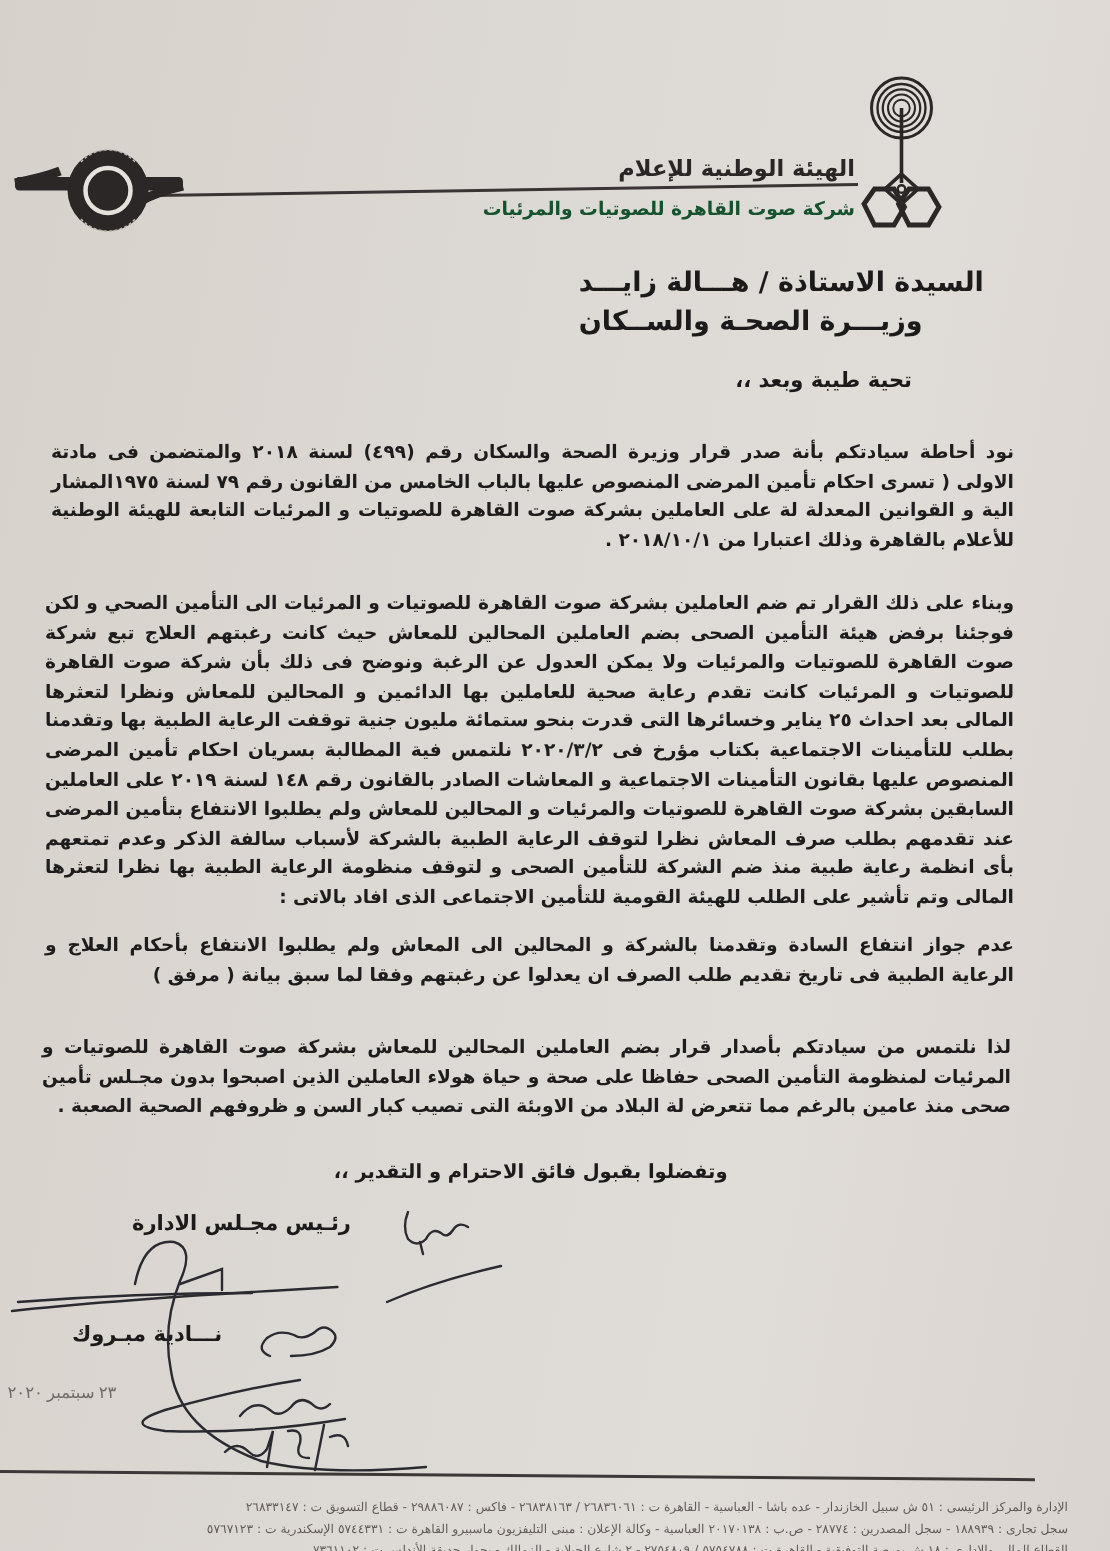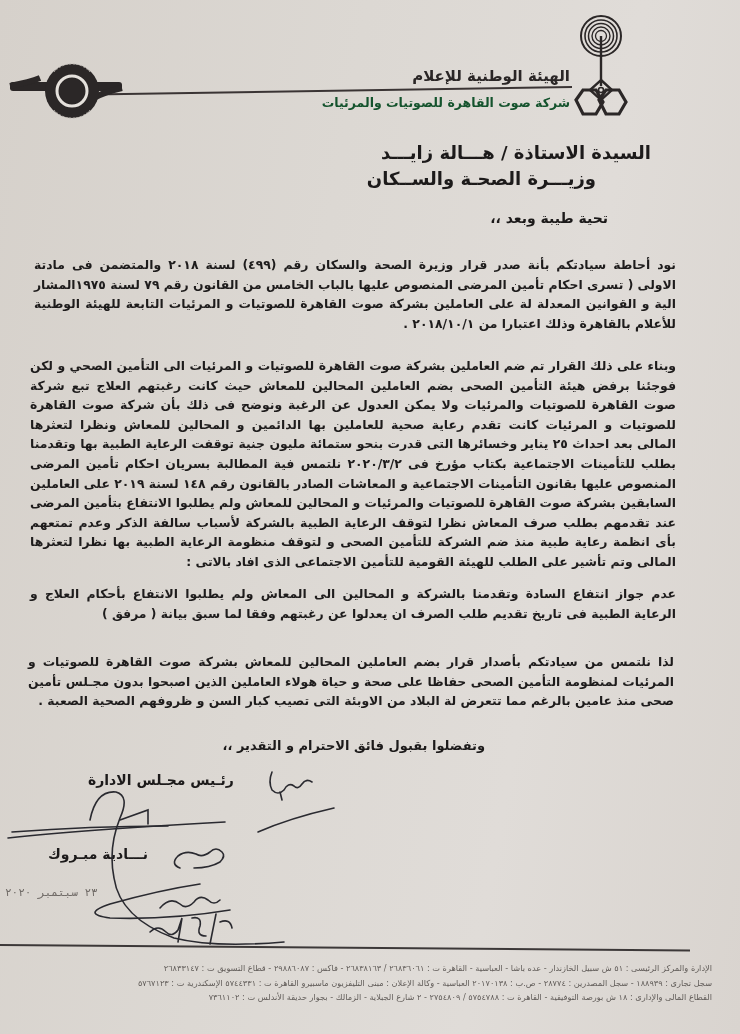--- a/index.html
+++ b/index.html
@@ -3,62 +3,62 @@
   <meta charset="utf-8">
   <style>
     * { box-sizing: border-box; margin: 0; padding: 0; }
     html, body { width: 740px; height: 1034px; overflow: hidden; }
     body {
       background: linear-gradient(100deg, #d6d1cb 0%, #dcd8d3 40%, #e0dcd8 70%, #d9d4cf 100%);
       font-family: "DejaVu Sans", "Liberation Sans", sans-serif;
       color: #1c1a1a;
       position: relative;
     }
-    .page { position: absolute; inset: 0; }
+    .page { position: absolute; inset: 0; margin-top: 36px; }
 
     
     .letterhead { position: absolute; top: 0; left: 0; width: 740px; height: 125px; }
     .org-logo { position: absolute; left: 572px; top: 14px; width: 58px; height: 106px; }
     .org-name-ar {
       position: absolute; right: 170px; top: 67px;
       font-size: 15px; font-weight: bold; color: #2a2626; white-space: nowrap;
     }
     .header-rule {
       position: absolute; left: 92px; top: 86px; width: 480px; height: 2px;
       background: #3a3434; transform: rotate(-0.9deg); transform-origin: right center;
     }
     .company-name-ar {
       position: absolute; right: 170px; top: 95px;
       font-size: 12.5px; font-weight: bold; color: #14532d; white-space: nowrap;
     }
     .sonat-logo { position: absolute; left: 6px; top: 58px; width: 120px; height: 70px; }
 
     
-    .addressee { position: absolute; right: 89px; top: 140px; text-align: right; }
+    .addressee { position: absolute; right: 70px; top: 140px; text-align: left; }
     .addressee .line1 { font-size: 18px; font-weight: bold; line-height: 26px; }
     .addressee .line2 { font-size: 18px; font-weight: bold; line-height: 26px; padding-right: 55px; }
     .greeting { position: absolute; right: 132px; top: 210px; font-size: 14px; font-weight: bold; }
 
     
     .body-text {
       position: absolute; left: 28px; width: 650px;
       font-size: 12.4px; font-weight: bold; line-height: 19.6px;
       text-align: justify; text-align-last: right; color: #1e1c1c;
     }
     .para1 { top: 255px; left: 34px; width: 642px; }
     .para2 { top: 356px; left: 30px; width: 646px; }
     .para2b { top: 584px; left: 30px; width: 646px; }
     .para3 { top: 652px; left: 28px; width: 646px; }
     .closing { position: absolute; right: 255px; top: 738px; font-size: 13px; font-weight: bold; }
 
     
     .signer-title { position: absolute; left: 88px; top: 772px; font-size: 14px; font-weight: bold; }
     .signer-name { position: absolute; left: 48px; top: 846px; font-size: 14px; font-weight: bold; }
     .sig-svg { position: absolute; left: 0; top: 760px; width: 740px; height: 200px; pointer-events: none; }
-    .handnote-date { position: absolute; left: 5px; top: 886px; font-size: 11px; color: #6f6a66; font-family: Liberation Mono, monospace; direction: rtl; }
+    .handnote-date { position: absolute; left: 5px; top: 886px; font-size: 11px; color: #6f6a66; font-family: Liberation Serif, serif; direction: rtl; }
 
     
     .footer-rule {
       position: absolute; left: 0; top: 944px; width: 690px; height: 1.5px;
       background: #3c3838; transform: rotate(0.45deg); transform-origin: left center;
     }
     .footer {
       position: absolute; right: 28px; top: 961px; width: 650px;
       font-size: 8.2px; line-height: 14.5px; color: #4b4643; text-align: right; white-space: nowrap;
       opacity: .85;

